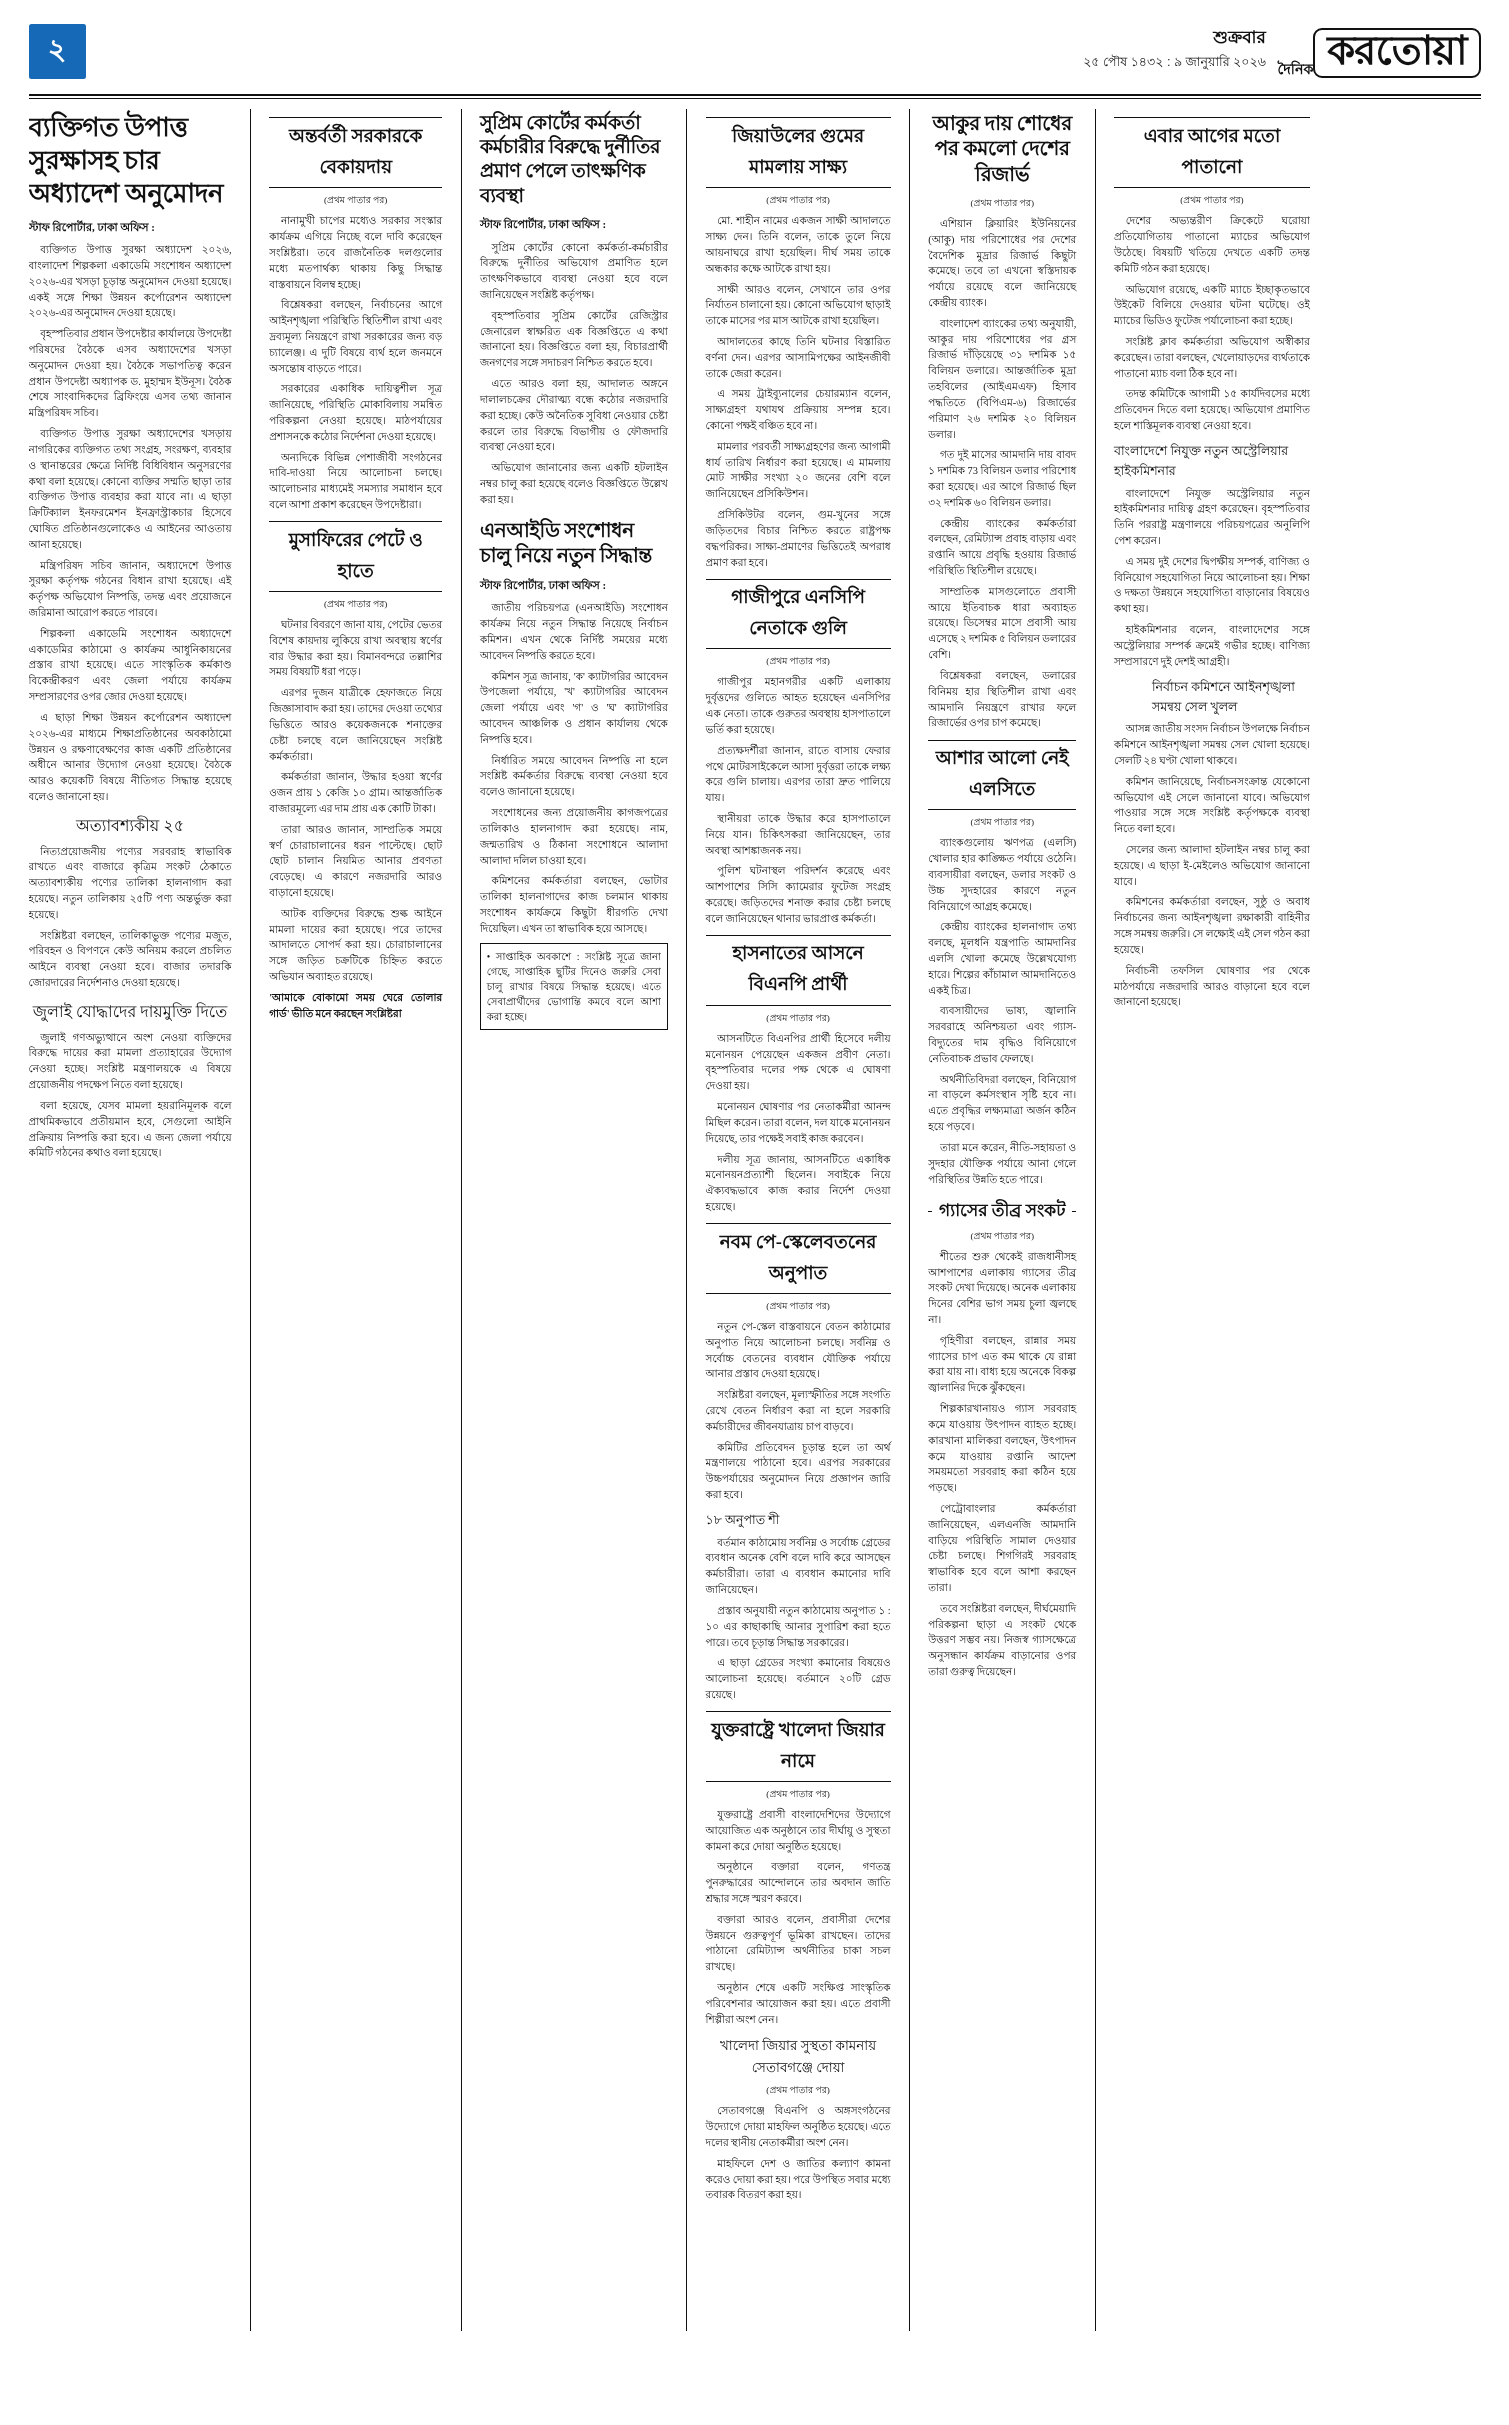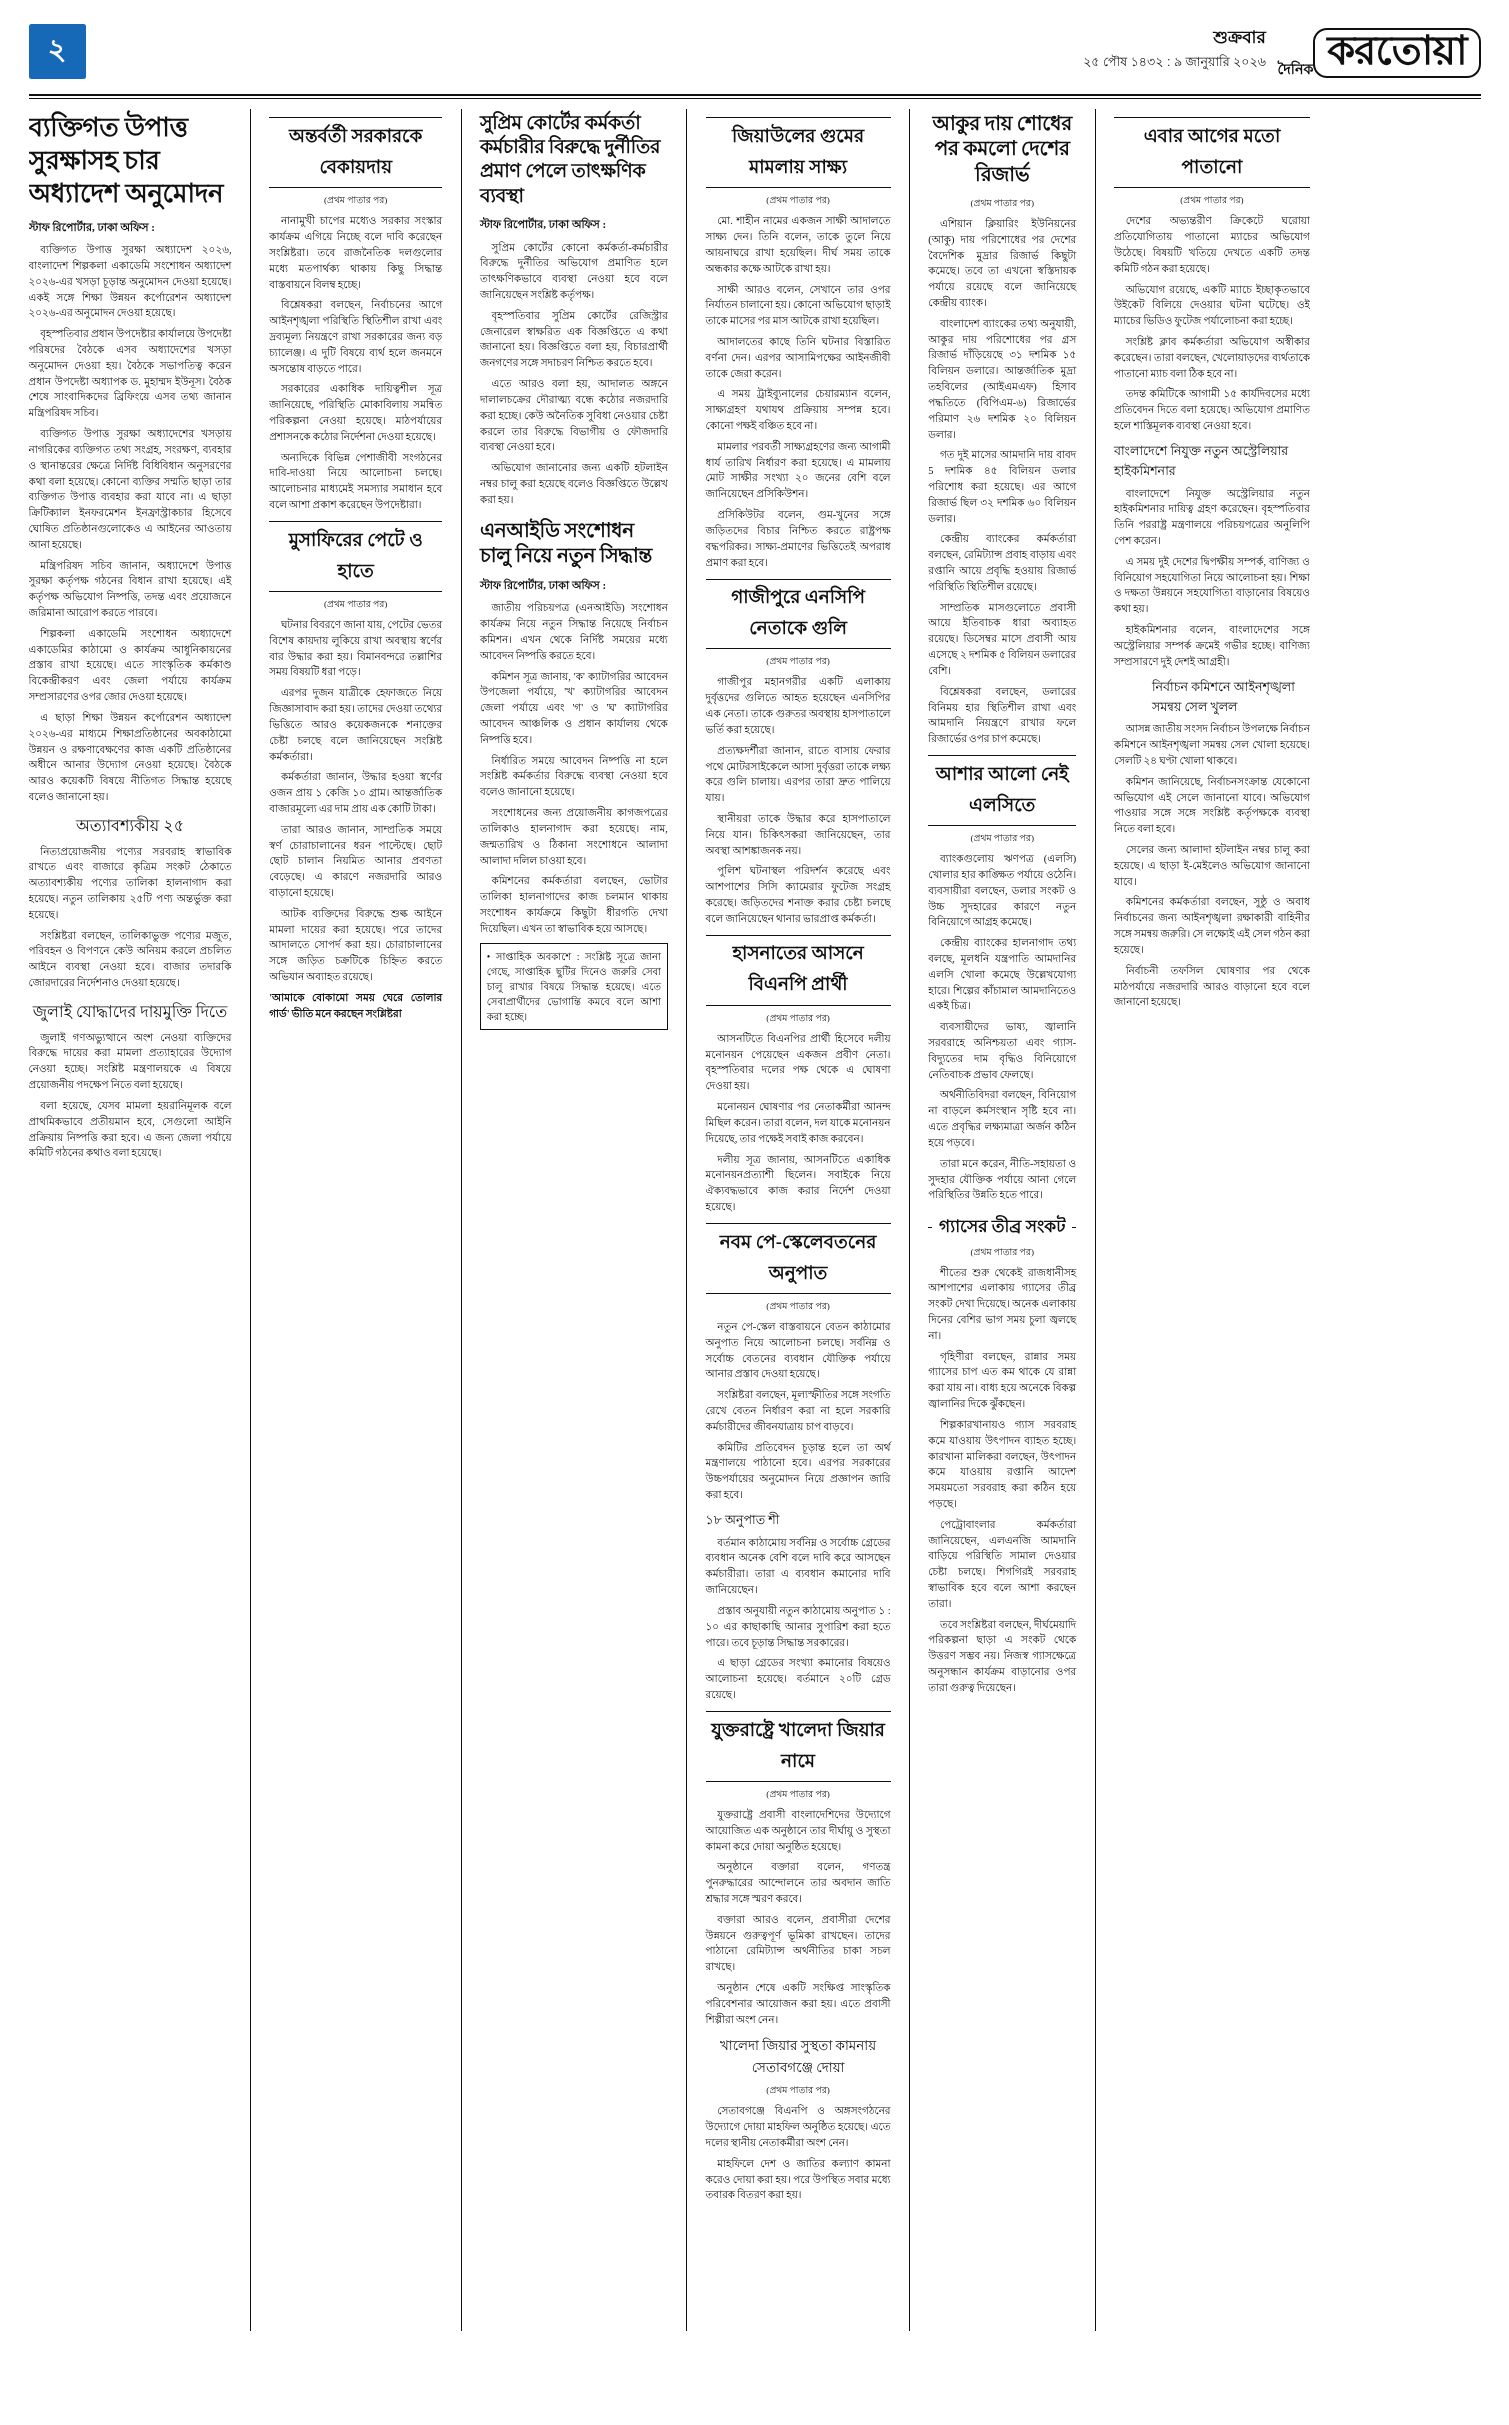--- a/index.html
+++ b/index.html
@@ -35,21 +35,21 @@
   .mast-small{
     font-size:12.6px;color:#222;text-align:right;margin-bottom:5px;
     font-family:"Liberation Sans",sans-serif;
   }
   .mast-brand{
     display:flex;flex-direction:row;align-items:flex-end;line-height:1;
   }
   .brand-top{font-size:14.3px;font-weight:bold;color:#111;margin-bottom:1.7px;}
   .brand-name{
     font-size:40px;font-weight:bold;color:#111;letter-spacing:-0.8px;
-    border:2.5px solid #111;padding:1.7px 11.7px 5px 11.7px;border-radius:14px;
+    border:2.5px solid #111;padding:1.7px 11.7px 5px 11.7px;border-radius:9px;
   }
   .rule-thick{border-top:2.5px solid #111;margin:6.7px 0 0 0;}
   .rule-thin{border-top:0.8px solid #111;margin:2.5px 0 10px 0;}
 
   
   .cols{
     display:grid;
     grid-template-columns:213px 1.7px 193px 1.7px 208px 1.7px 205px 1.7px 168px 1.7px 206px 1.7px 210px;
     column-gap:8px;
     height:2222px;
@@ -235,21 +235,21 @@
       <p class="t idt">সেতাবগঞ্জে বিএনপি ও অঙ্গসংগঠনের উদ্যোগে দোয়া মাহফিল অনুষ্ঠিত হয়েছে। এতে দলের স্থানীয় নেতাকর্মীরা অংশ নেন।</p>
       <p class="t idt">মাহফিলে দেশ ও জাতির কল্যাণ কামনা করেও দোয়া করা হয়। পরে উপস্থিত সবার মধ্যে তবারক বিতরণ করা হয়।</p>
     </div>
     <div class="vrule"></div>
 
     <div class="col">
       <h1 class="lead" style="font-size:20px;text-align:center;">আকুর দায় শোধের পর কমলো দেশের রিজার্ভ</h1>
       <div class="contfrom">(প্রথম পাতার পর)</div>
       <p class="t idt">এশিয়ান ক্লিয়ারিং ইউনিয়নের (আকু) দায় পরিশোধের পর দেশের বৈদেশিক মুদ্রার রিজার্ভ কিছুটা কমেছে। তবে তা এখনো স্বস্তিদায়ক পর্যায়ে রয়েছে বলে জানিয়েছে কেন্দ্রীয় ব্যাংক।</p>
       <p class="t idt">বাংলাদেশ ব্যাংকের তথ্য অনুযায়ী, আকুর দায় পরিশোধের পর গ্রস রিজার্ভ দাঁড়িয়েছে ৩১ দশমিক ১৫ বিলিয়ন ডলারে। আন্তর্জাতিক মুদ্রা তহবিলের (আইএমএফ) হিসাব পদ্ধতিতে (বিপিএম-৬) রিজার্ভের পরিমাণ ২৬ দশমিক ২০ বিলিয়ন ডলার।</p>
-      <p class="t idt">গত দুই মাসের আমদানি দায় বাবদ 5 দশমিক ৪৫ বিলিয়ন ডলার পরিশোধ করা হয়েছে। এর আগে রিজার্ভ ছিল ৩২ দশমিক ৬০ বিলিয়ন ডলার।</p>
+      <p class="t idt">গত দুই মাসের আমদানি দায় বাবদ ১ দশমিক 73 বিলিয়ন ডলার পরিশোধ করা হয়েছে। এর আগে রিজার্ভ ছিল ৩২ দশমিক ৬০ বিলিয়ন ডলার।</p>
       <p class="t idt">কেন্দ্রীয় ব্যাংকের কর্মকর্তারা বলছেন, রেমিট্যান্স প্রবাহ বাড়ায় এবং রপ্তানি আয়ে প্রবৃদ্ধি হওয়ায় রিজার্ভ পরিস্থিতি স্থিতিশীল রয়েছে।</p>
       <p class="t idt">সাম্প্রতিক মাসগুলোতে প্রবাসী আয়ে ইতিবাচক ধারা অব্যাহত রয়েছে। ডিসেম্বর মাসে প্রবাসী আয় এসেছে ২ দশমিক ৫ বিলিয়ন ডলারের বেশি।</p>
       <p class="t idt">বিশ্লেষকরা বলছেন, ডলারের বিনিময় হার স্থিতিশীল রাখা এবং আমদানি নিয়ন্ত্রণে রাখার ফলে রিজার্ভের ওপর চাপ কমেছে।</p>
 
       <div class="hdbar">
         <h2>আশার আলো নেই এলসিতে</h2>
       </div>
       <div class="contfrom">(প্রথম পাতার পর)</div>
       <p class="t idt">ব্যাংকগুলোয় ঋণপত্র (এলসি) খোলার হার কাঙ্ক্ষিত পর্যায়ে ওঠেনি। ব্যবসায়ীরা বলছেন, ডলার সংকট ও উচ্চ সুদহারের কারণে নতুন বিনিয়োগে আগ্রহ কমেছে।</p>
       <p class="t idt">কেন্দ্রীয় ব্যাংকের হালনাগাদ তথ্য বলছে, মূলধনি যন্ত্রপাতি আমদানির এলসি খোলা কমেছে উল্লেখযোগ্য হারে। শিল্পের কাঁচামাল আমদানিতেও একই চিত্র।</p>

